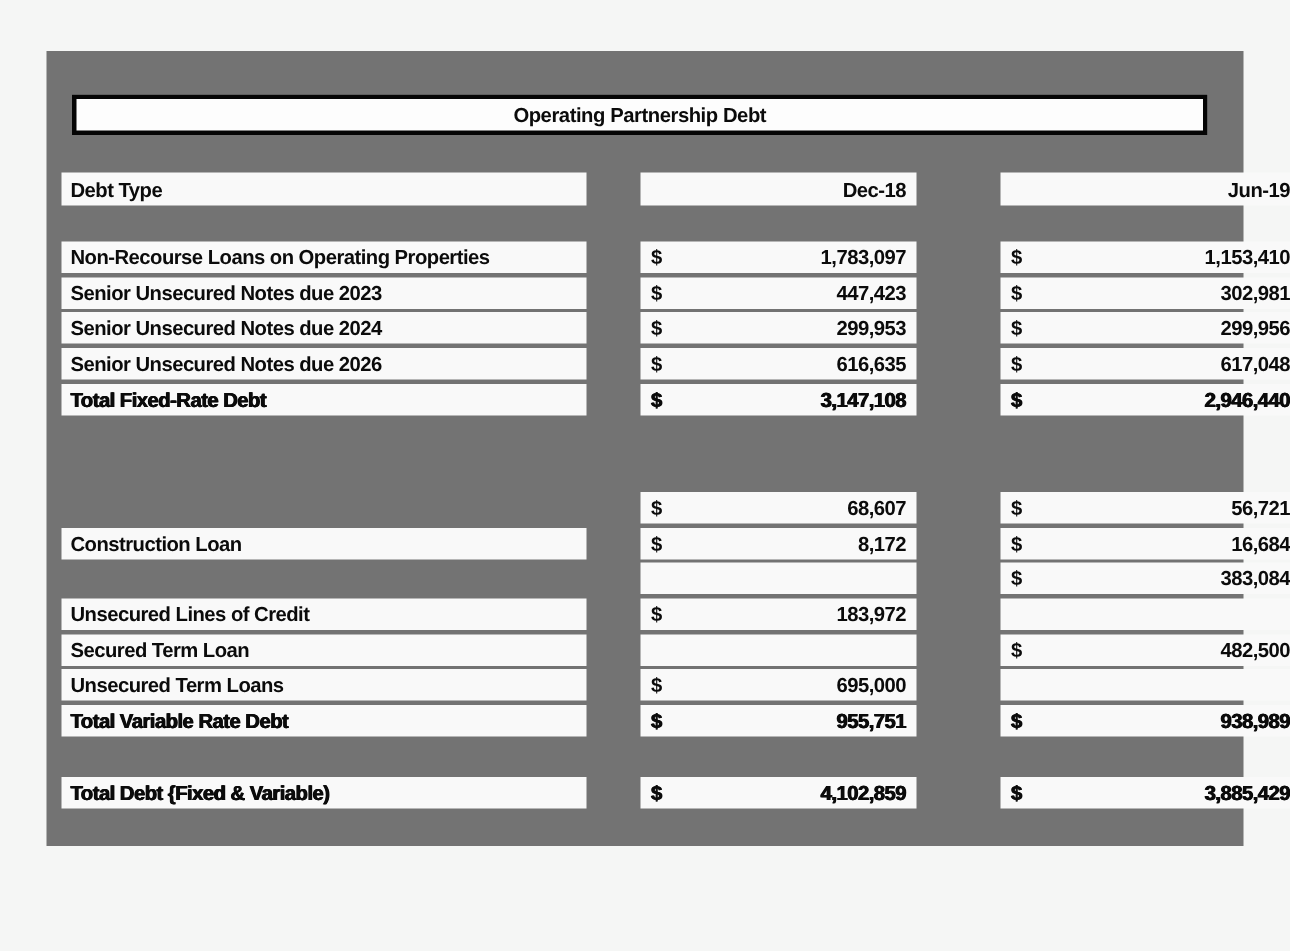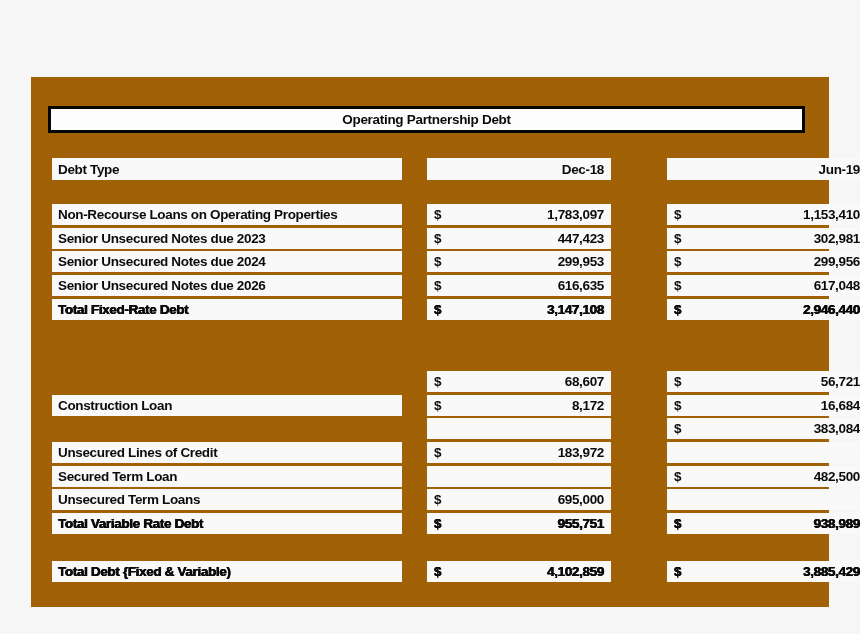--- a/index.html
+++ b/index.html
@@ -7,22 +7,21 @@
   body {
     background: #f5f6f5;
     font-family: "Liberation Sans", sans-serif;
     position: relative;
     overflow: hidden;
   }
   .panel {
     position: absolute;
     left: 31px; top: 34px;
     width: 798px; height: 530px;
-    background: #a16207;
-    margin-top: 43px;
+    background: #737373;
   }
   .title-box {
     position: absolute;
     left: 17px; top: 29px;
     width: 757px; height: 27px;
     background: #fdfdfd;
     border: 3px solid #050505;
     display: flex; align-items: center; justify-content: center;
   }
   .title-box span {
@@ -35,21 +34,21 @@
   }
   .cell {
     position: absolute;
     top: 0; height: 21px;
     background: #f9f9f9;
     display: flex; align-items: center;
     font-size: 13.5px; font-weight: 700; color: #0b0b0b;
     letter-spacing: -0.35px;
     white-space: nowrap; overflow: hidden;
   }
-  .cell.label { left: 21px; width: 350px; padding-left: 6px; }
+  .cell.label { left: 10px; width: 350px; padding-left: 6px; }
   .cell.v1    { left: 396px; width: 184px; }
   .cell.v2    { left: 636px; width: 200px; }
   .cell.value { justify-content: space-between; padding-left: 7px; padding-right: 7px; }
   .cell.hdr-right { justify-content: flex-end; padding-right: 7px; text-align: center; }
   .row.header .cell { height: 22px; }
   .row.total .cell, .row.total .cell span {
     text-shadow: 0.35px 0 0 currentColor, -0.35px 0 0 currentColor;
   }
   .cur { text-align: left; }
   .amt { text-align: left; }

